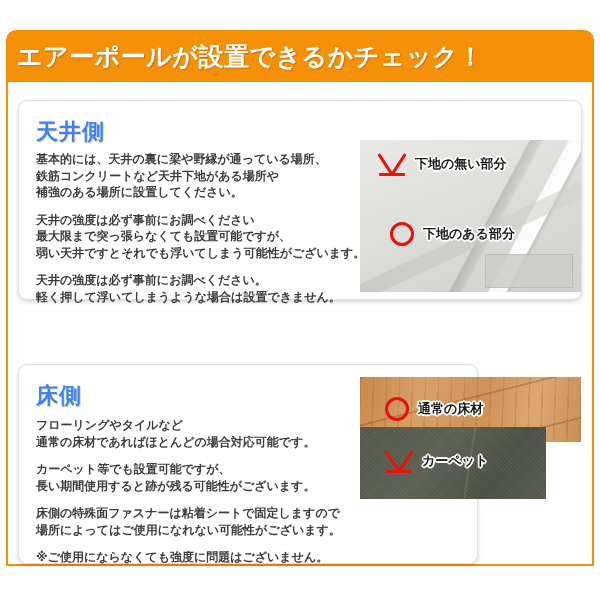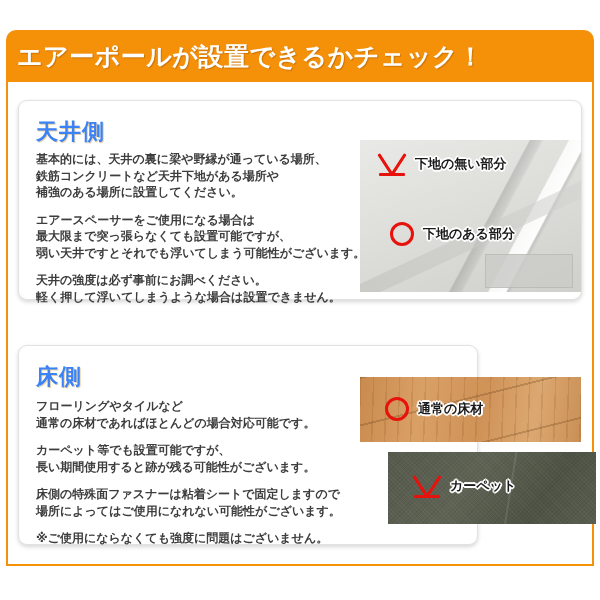--- a/index.html
+++ b/index.html
@@ -42,21 +42,21 @@
 
   
   .card {
     position: absolute;
     background: #ffffff;
     border: 1px solid #e2e2e2;
     border-radius: 9px;
     box-shadow: 0 2px 4px rgba(0,0,0,0.16);
   }
   #card-ceiling { left: 18px; top: 100px; width: 564px; height: 200px; }
-  #card-floor   { left: 18px; top: 345px; width: 460px; height: 200px; }
+  #card-floor   { left: 18px; top: 364px; width: 460px; height: 200px; }
 
   .card-head {
     position: absolute;
     left: 17px; top: 16px;
     font-size: 22px; font-weight: bold;
     color: #3b82f6;
     letter-spacing: 1px;
     text-shadow: 1px 1px 0 rgba(190,130,10,0.35);
   }
   .card-body {
@@ -104,30 +104,29 @@
         rgba(0,0,0,0) 1.5px, rgba(0,0,0,0) 13px),
       repeating-linear-gradient(166deg,
         rgba(90,50,15,.24) 0px, rgba(90,50,15,.24) 2px,
         rgba(0,0,0,0) 2px, rgba(0,0,0,0) 46px),
       linear-gradient(100deg,#c98a4e 0%, #d9a066 28%, #cf9257 55%, #dca871 78%, #c98f55 100%);
     font-family: Liberation Serif, serif;
   }
 
   
   #photo-carpet {
-    left: 360px; top: 452px; width: 208px; height: 72px;
+    left: 360px; top: 427px; width: 186px; height: 72px;
     background:
       repeating-linear-gradient(45deg,
         rgba(255,255,255,.035) 0px, rgba(255,255,255,.035) 1px,
         rgba(0,0,0,0) 1px, rgba(0,0,0,0) 3px),
       repeating-linear-gradient(-45deg,
         rgba(0,0,0,.05) 0px, rgba(0,0,0,.05) 1px,
         rgba(0,0,0,0) 1px, rgba(0,0,0,0) 3px),
       linear-gradient(125deg,#555a4c 0%, #5e6354 40%, #4d5244 72%, #585d4f 100%);
-    margin-left: 28px;
   }
   #photo-carpet .seam {
     position:absolute; left:58%; top:-8%; width:2px; height:130%;
     background: rgba(255,255,255,.10); transform: rotate(9deg);
   }
 
   
   .marker { position: absolute; display: flex; align-items: center; }
   
   .tri-outline {
@@ -174,21 +173,21 @@
 
     <div class="card-head">天井側</div>
 
     <div class="card-body" id="ceiling-body">
       <div class="para">
         <div class="line">基本的には、天井の裏に梁や野縁が通っている場所、</div>
         <div class="line">鉄筋コンクリートなど天井下地がある場所や</div>
         <div class="line">補強のある場所に設置してください。</div>
       </div>
       <div class="para">
-        <div class="line">エアースペーサーをご使用になる場合は</div>
+        <div class="line">天井の強度は必ず事前にお調べください</div>
         <div class="line">最大限まで突っ張らなくても設置可能ですが、</div>
         <div class="line">弱い天井ですとそれでも浮いてしまう可能性がございます。</div>
       </div>
       <div class="para">
         <div class="line">天井の強度は必ず事前にお調べください。</div>
         <div class="line">軽く押して浮いてしまうような場合は設置できません。</div>
       </div>
     </div>
   </div>
 

